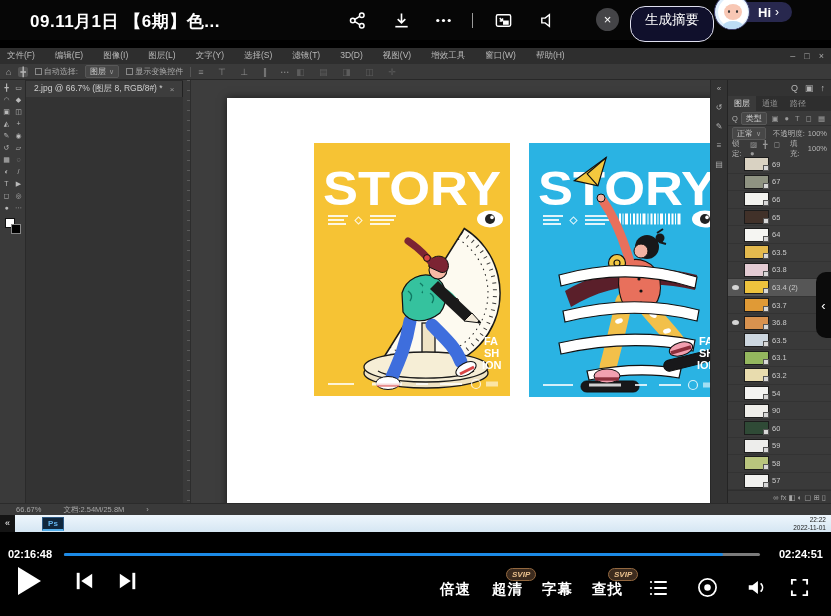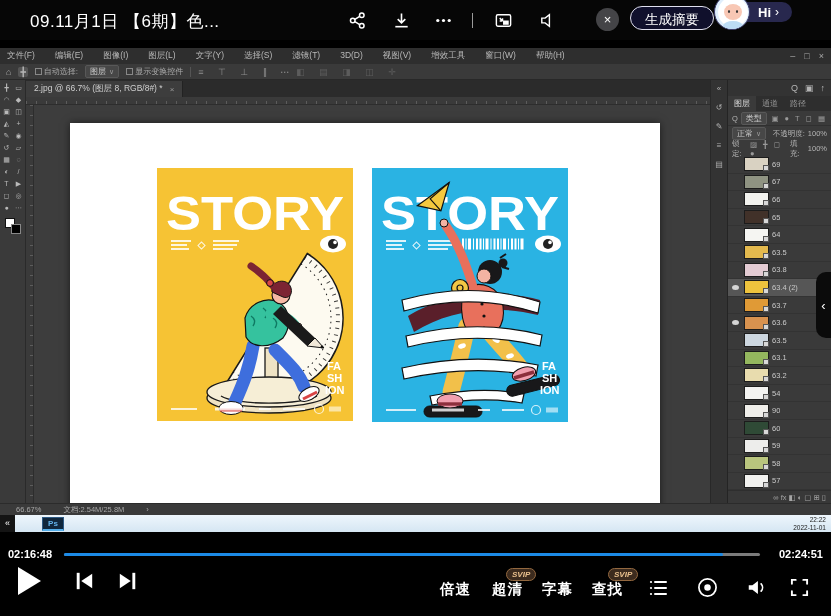--- a/index.html
+++ b/index.html
@@ -2,27 +2,27 @@
 <html><head>
 <meta charset="utf-8">
 <style>
   * { margin:0; padding:0; box-sizing:border-box; }
   html,body { width:831px; height:616px; background:#000; overflow:hidden;
     font-family:"Liberation Sans", sans-serif; }
   .stage { position:relative; width:831px; height:616px; background:#000; }
 
   
   .top-bar { position:absolute; left:0; top:0; width:831px; height:40px; background:#060606; }
-  .vtitle { position:absolute; left:30px; top:10px; color:#fff; font-size:17px; font-weight:normal; letter-spacing:.5px; }
+  .vtitle { position:absolute; left:30px; top:10px; color:#fff; font-size:17px; font-weight:bold; letter-spacing:.5px; }
   .tico { position:absolute; top:11px; width:19px; height:19px; color:#fff; cursor:pointer; }
   .tico svg { width:100%; height:100%; display:block; }
   .hdr-divider { position:absolute; left:472px; top:13px; width:1px; height:15px; background:#9a9a9a; }
   .close-circle { position:absolute; left:596px; top:8px; width:23px; height:23px; border-radius:50%;
     background:rgba(120,120,126,.55); color:#fff; font-size:13px; line-height:23px; text-align:center; }
-  .summary-btn { position:absolute; left:630px; top:6px; height:24px; padding:0 14px; border-radius:15px;
+  .summary-btn { position:absolute; left:630px; top:6px; height:36px; padding:0 14px; border-radius:15px;
     background:#10102c; border:1.5px solid #dfdfee; color:#fff; font-size:13.5px; line-height:25px; }
   .assist-pill { position:absolute; left:714px; top:2px; height:20px; border-radius:19px; background:#28284e;
     display:flex; align-items:center; padding-right:13px; }
   .avatar { width:36px; height:36px; border-radius:50%; background:#dfeefc; position:relative; overflow:hidden; border:1px solid #3a3a6a; }
   .avatar .hood { position:absolute; left:3px; top:2px; width:30px; height:30px; border-radius:50%; background:#fff; }
   .avatar .face { position:absolute; left:9px; top:9px; width:18px; height:16px; border-radius:50%; background:#f8c7b4; }
   .avatar .eye1,.avatar .eye2 { position:absolute; top:15px; width:2px; height:3px; border-radius:50%; background:#333; }
   .avatar .eye1 { left:13px; } .avatar .eye2 { left:21px; }
   .avatar .suit { position:absolute; left:8px; top:26px; width:20px; height:10px; border-radius:50% 50% 0 0; background:#bcdcf5; }
   .assist-label { color:#fff; font-size:13px; margin-left:8px; font-weight:bold; }
@@ -49,21 +49,21 @@
 
   
   .ps-toolbar { width:26px; background:#3a3a3a; border-right:1px solid #2a2a2a; display:flex; flex-direction:column; align-items:center; padding-top:3px; flex:none; }
   .tools-grid { display:grid; grid-template-columns:11px 11px; gap:2px 1px; }
   .tool { width:11px; height:10px; color:#b9b9b9; font-size:7px; line-height:10px; text-align:center; }
   .swatches { position:relative; width:16px; height:16px; margin-top:5px; }
   .fg { position:absolute; left:0; top:0; width:10px; height:10px; background:#fff; border:1px solid #111; }
   .bg { position:absolute; right:0; bottom:0; width:10px; height:10px; background:#000; border:1px solid #888; }
 
   
-  .ps-center { flex:1; display:flex; flex-direction:column; min-width:0; }
+  .ps-center { flex:1; display:flex; min-width:0; }
   .tab-row { height:17px; background:#2b2b2b; display:flex; align-items:flex-end; flex:none; }
   .doc-tab { background:#3d3d3d; height:16px; padding:0 8px; color:#cfcfcf; font-size:8.5px; display:flex; align-items:center; gap:7px; border-right:1px solid #222; }
   .doc-tab .x { color:#999; font-size:8px; }
   .ruler-h { height:8px; background:#3a3a3a; border-bottom:1px solid #2d2d2d; flex:none;
     background-image:repeating-linear-gradient(90deg,#5c5c5c 0 1px,transparent 1px 10px); background-position:0 4px; background-size:100% 4px; background-repeat:repeat-x; }
   .canvas { flex:1; background:#3d3d3d; position:relative; overflow:hidden; }
   .ruler-v { position:absolute; left:0; top:0; bottom:0; width:8px; background:#3a3a3a; border-right:1px solid #2d2d2d;
     background-image:repeating-linear-gradient(180deg,#5c5c5c 0 1px,transparent 1px 10px); background-position:4px 0; background-size:4px 100%; background-repeat:repeat-y; }
   .artboard { position:absolute; left:44px; top:18px; width:590px; height:465px; background:#fff; box-shadow:0 0 8px rgba(0,0,0,.55); }
   .poster { position:absolute; top:45px; }
@@ -517,21 +517,21 @@
               <span class="thumb" style="background: rgb(224, 154, 54);">
                   <i></i>
                 </span>
               <span class="lname">63.7</span>
             </div>
               <div class="layer-row has-eye">
               <span class="eye"></span>
               <span class="thumb" style="background: rgb(216, 146, 79);">
                   <i></i>
                 </span>
-              <span class="lname">63.6</span>
+              <span class="lname">36.8</span>
             </div>
               <div class="layer-row">
               <span class="eye"></span>
               <span class="thumb" style="background: rgb(204, 214, 223);">
                   <i></i>
                 </span>
               <span class="lname">63.5</span>
             </div>
               <div class="layer-row">
               <span class="eye"></span>

